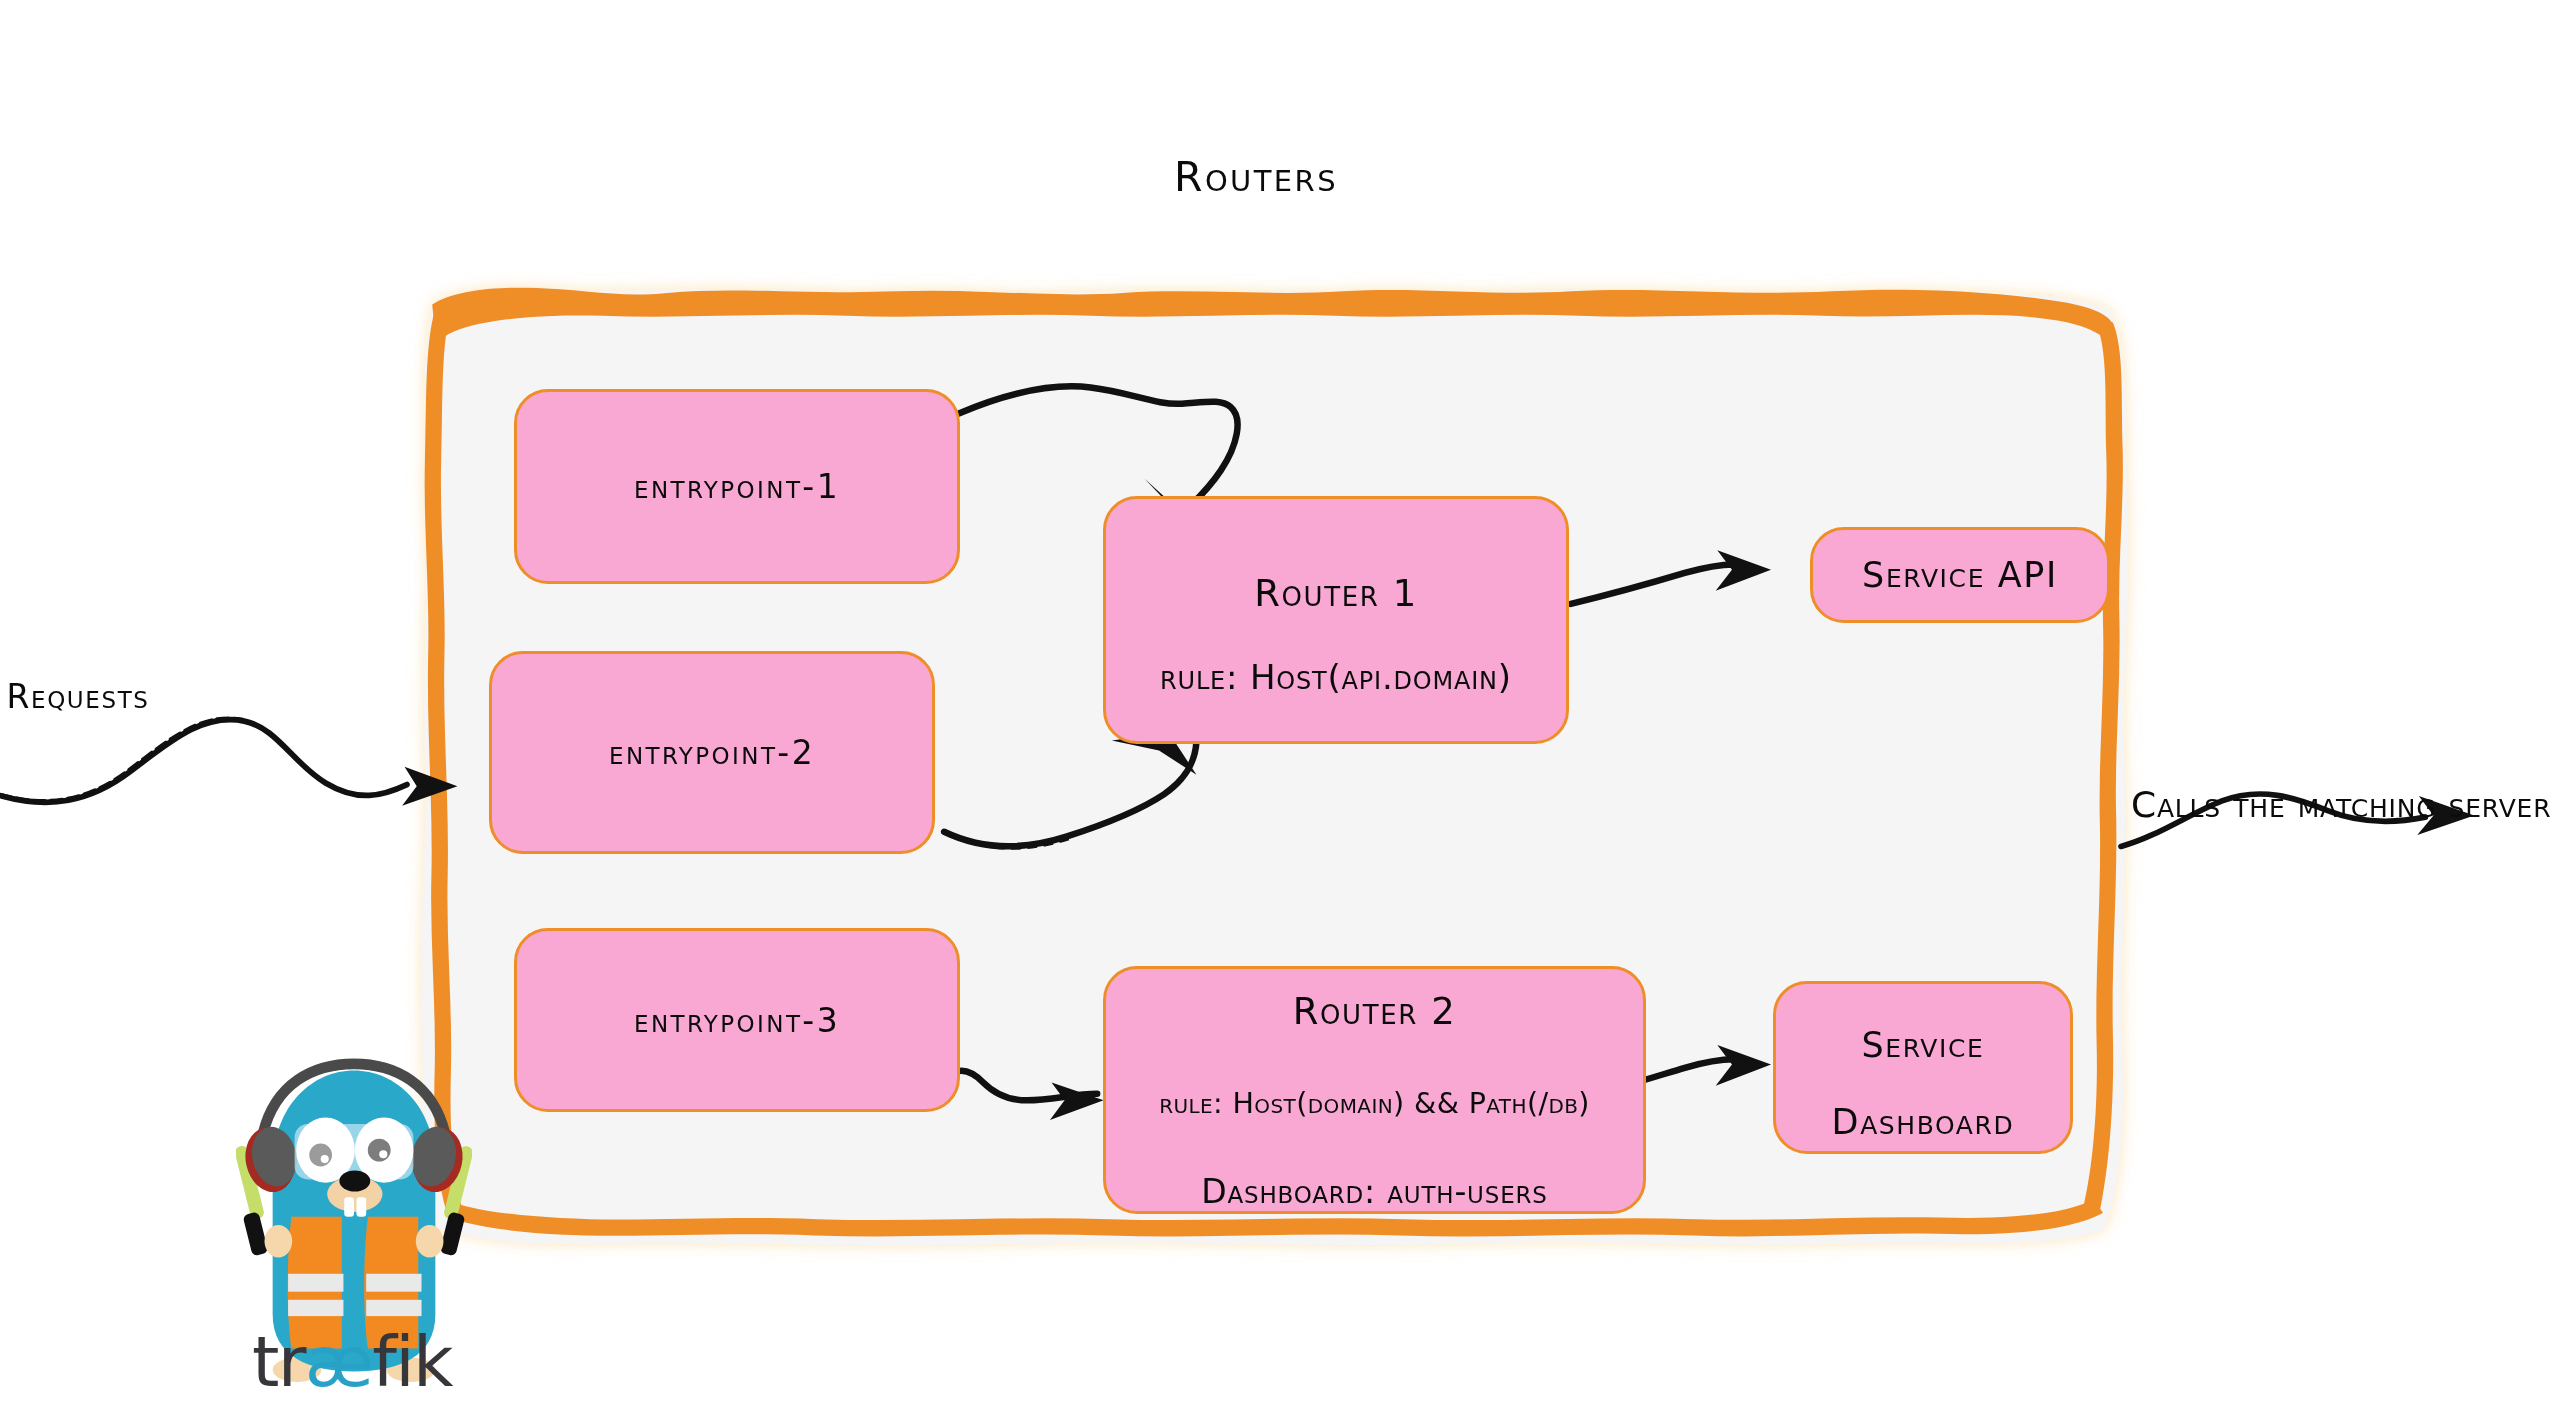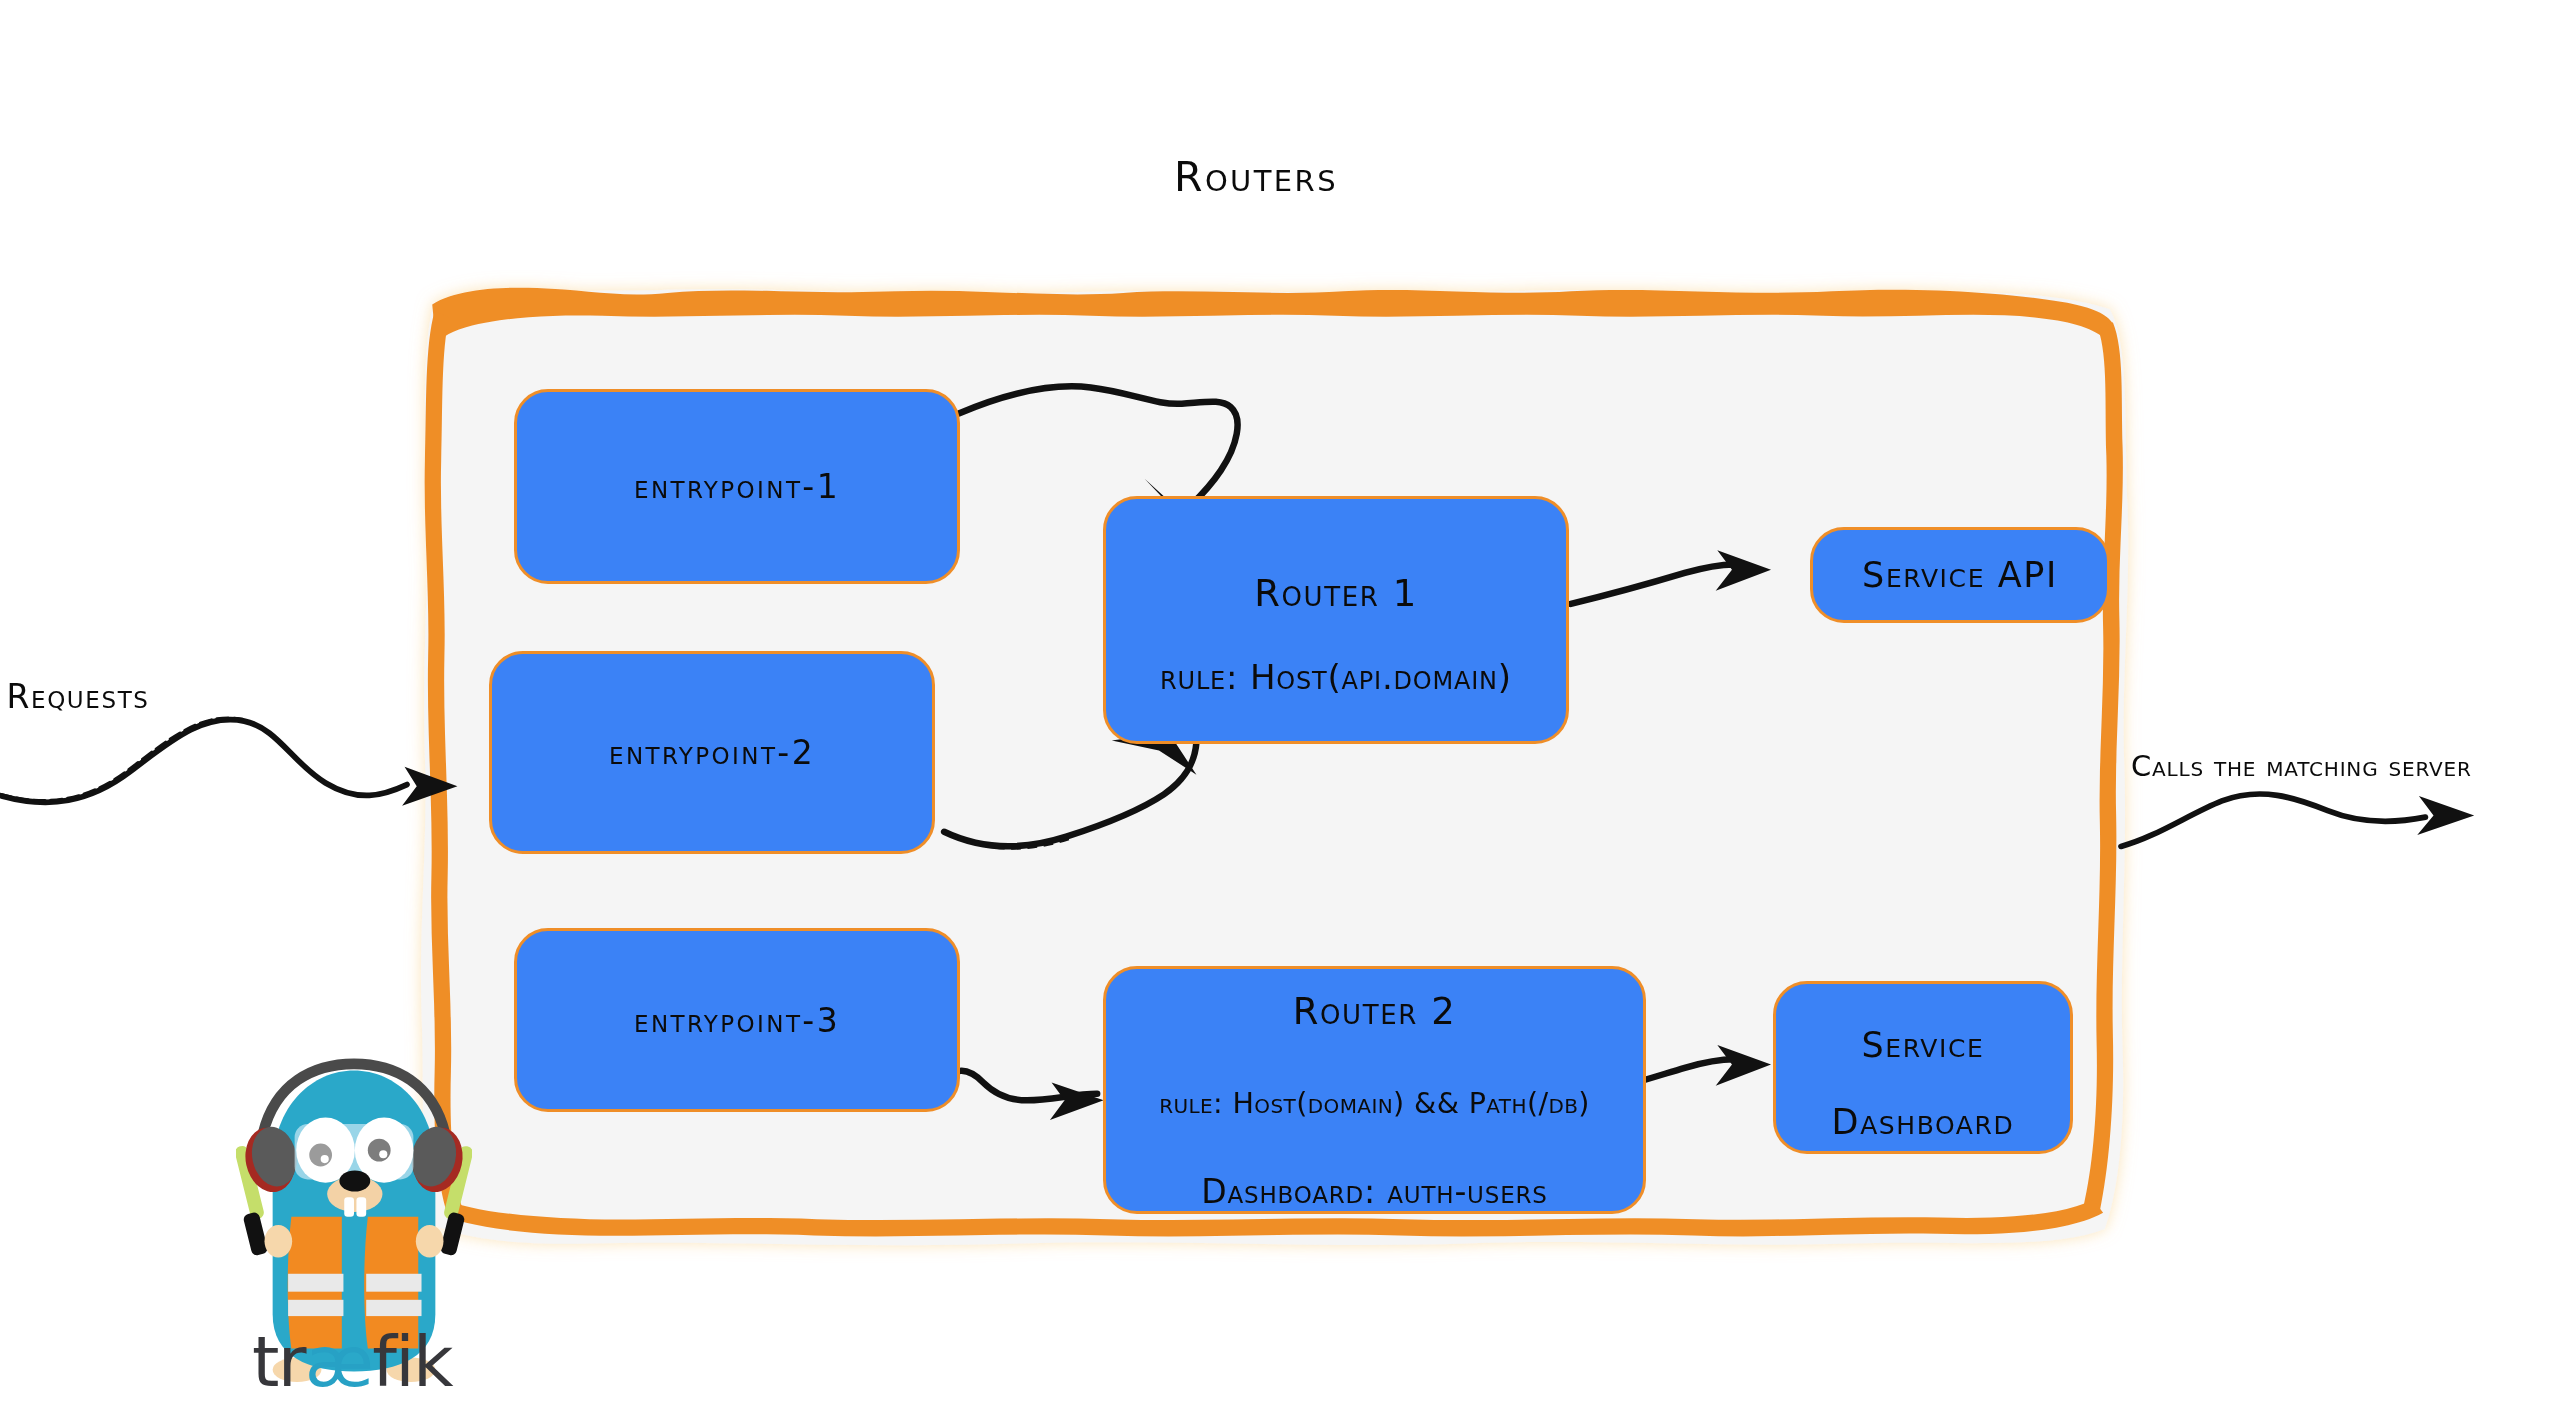--- a/index.html
+++ b/index.html
@@ -28,21 +28,21 @@
     font-size:41px;letter-spacing:2.4px;
   }
 
   
   .frame-fill{fill:#f5f5f5;}
   .frame-stroke{fill:#ef8e28;}
 
   
   .card{
     position:absolute;
-    background:#3b82f6;
+    background:#f9a8d4;
     border:3.3px solid #ef8e28;
     border-radius:34px;
     box-sizing:border-box;
     display:flex;
     flex-direction:column;
     align-items:center;
     justify-content:center;
   }
   .card-line{
     font-family:"DejaVu Sans", sans-serif;
@@ -69,21 +69,21 @@
   #r2mw{font-size:33px;letter-spacing:0.8px;margin-top:8.1px;}
 
   
   #svcApi{left:1810px;top:527px;width:300px;height:96px;}
   #svcDash{left:1773px;top:981px;width:300px;height:173px;}
   .svc-label{font-size:35px;letter-spacing:1.6px;}
   #svcDash .svc-label{line-height:1.25;margin-top:33px;}
 
   
   #requests{left:6.5px;top:677px;font-size:33px;letter-spacing:1.6px;}
-  #callsLabel{left:2131px;top:749px;font-size:29px;letter-spacing:0.8px;}
+  #callsLabel{left:2131px;top:784px;font-size:36px;letter-spacing:0.8px;}
 
   
   #logo{left:236px;top:1046px;width:236px;height:362px;}
   #wordmark{
     position:absolute;left:252px;top:1327px;
     font-family:"DejaVu Sans", sans-serif;
     font-size:70px;letter-spacing:-1.6px;
     color:#37373b;font-weight:400;line-height:1;
   }
   #wordmark .ae{color:#27a1c5;}

